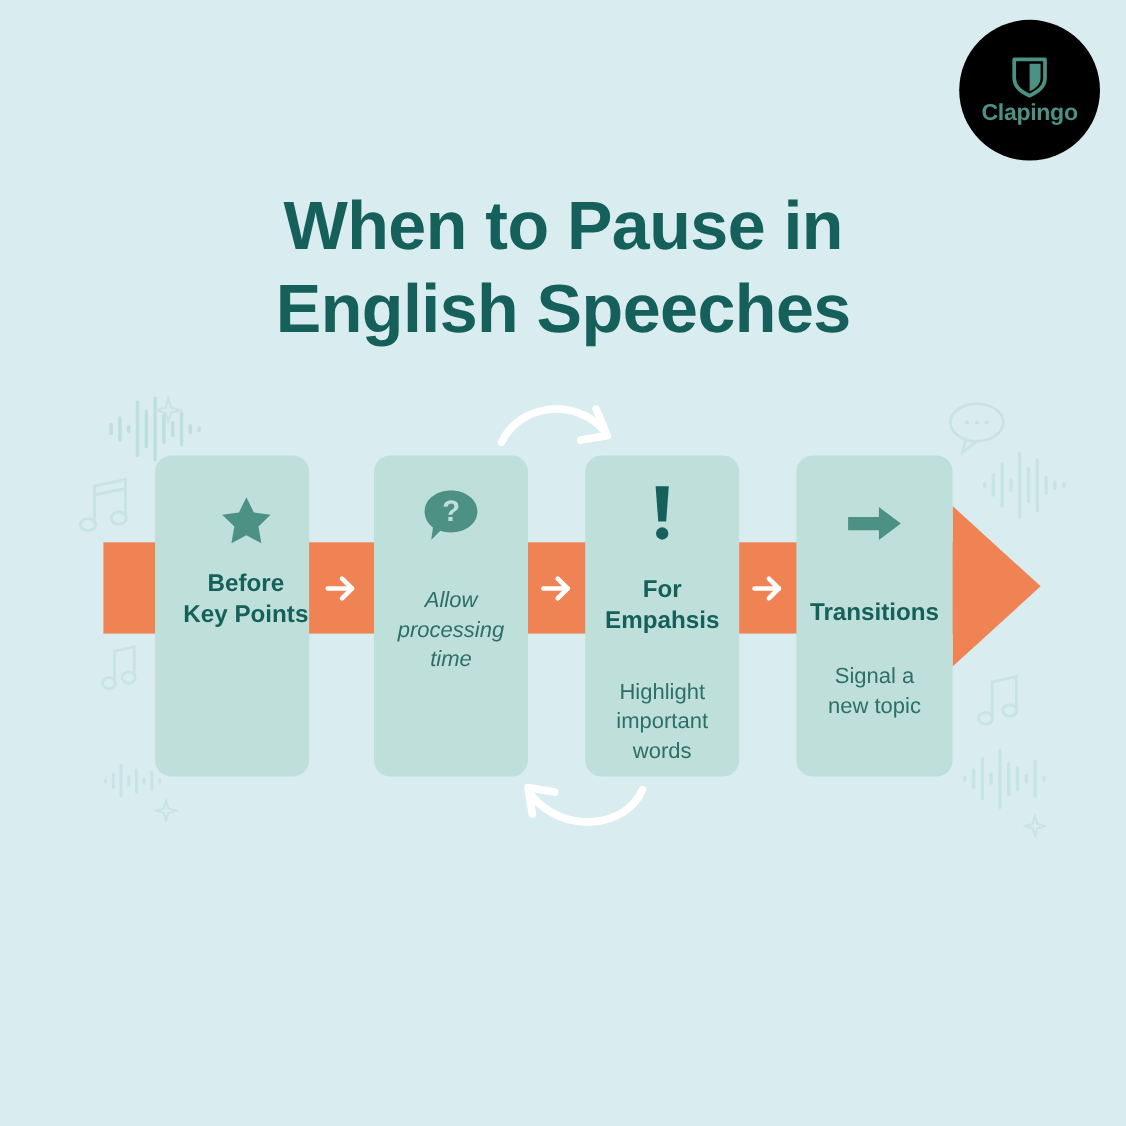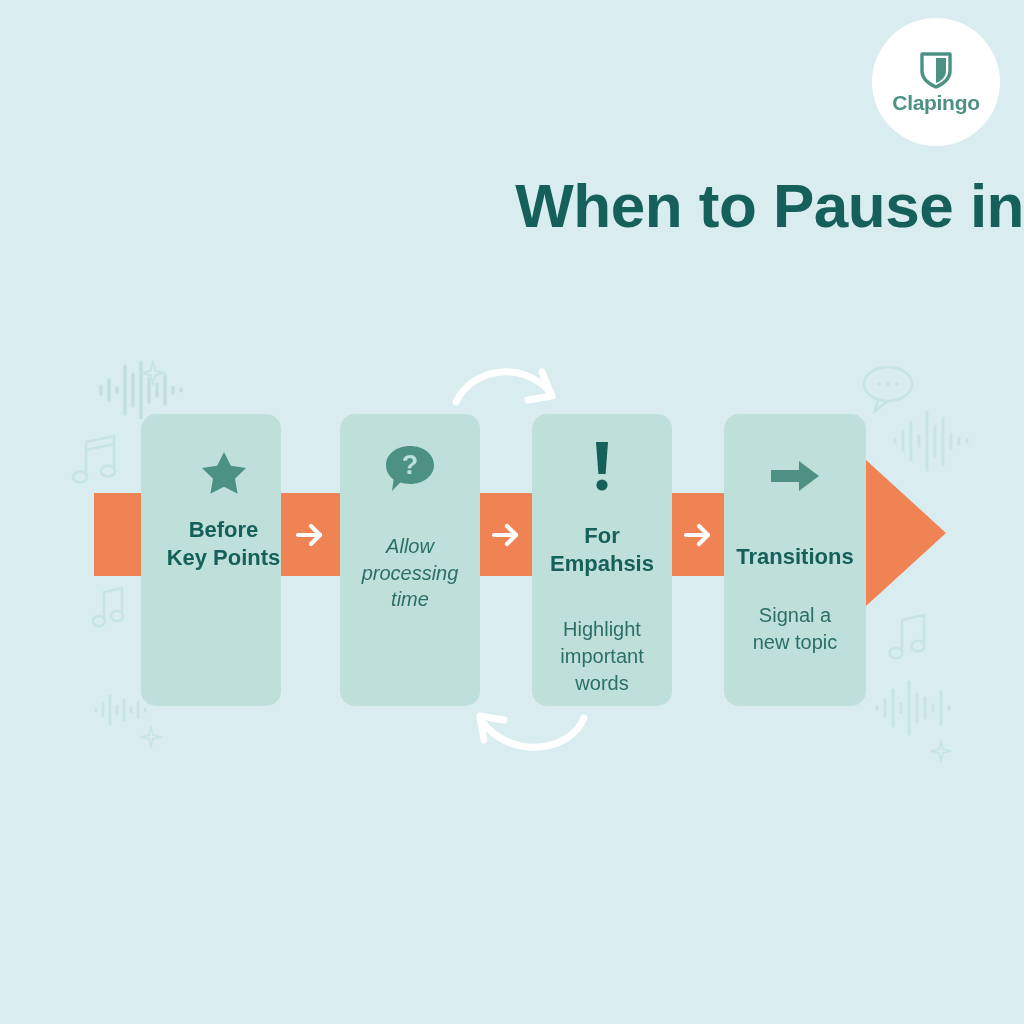--- a/index.html
+++ b/index.html
@@ -21,21 +21,21 @@
   }
 
   
   .logo-badge {
     position: absolute;
     left: 872px;
     top: 18px;
     width: 128px;
     height: 128px;
     border-radius: 50%;
-    background: #ffffff;
+    background: #000000;
     display: flex;
     flex-direction: column;
     align-items: center;
     justify-content: center;
   }
   .logo-mark {
     width: 34px;
     height: 38px;
     margin-bottom: 3px;
   }
@@ -46,21 +46,21 @@
     letter-spacing: -0.3px;
     line-height: 1;
   }
 
   
   .title {
     position: absolute;
     left: 0;
     top: 168px;
     width: 1024px;
-    text-align: right;
+    text-align: center;
     color: #15605a;
     font-size: 62px;
     font-weight: 700;
     line-height: 1.22;
     letter-spacing: -0.5px;
   }
   .title .line {
     display: block;
   }
 
@@ -280,20 +280,21 @@
   <div class="logo-badge">
     <svg class="logo-mark" viewBox="0 0 34 38">
       <path d="M3 3 H31 V20 C31 28 24 33 17 36 C10 33 3 28 3 20 Z" fill="none" stroke="#4d9184" stroke-width="3.4" stroke-linejoin="round"></path>
       <path d="M17 7 H27 V20 C27 26 22 30 17 32 Z" fill="#4d9184"></path>
     </svg>
     <div class="logo-word">Clapingo</div>
   </div>
 
   <div class="title">
     <span class="line">When to Pause in</span>
+    <span class="line">English Speeches</span>
   </div>
 
   <div class="flow-band"></div>
   <div class="flow-head"></div>
 
   <div class="gap-arrow" style="left:290px;">
     <svg viewBox="0 0 40 40">
         <g stroke="#ffffff" stroke-width="4.2" stroke-linecap="round" stroke-linejoin="round" fill="none">
       <line x1="8" y1="20" x2="30" y2="20"></line>
           <polyline points="21,11 30,20 21,29"></polyline>

